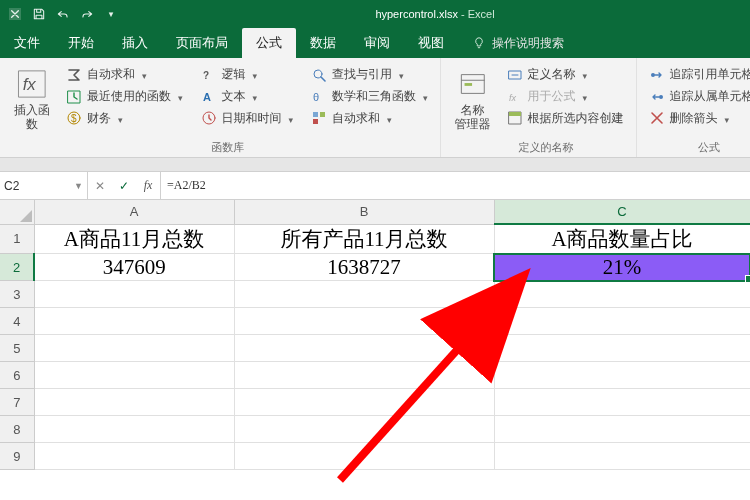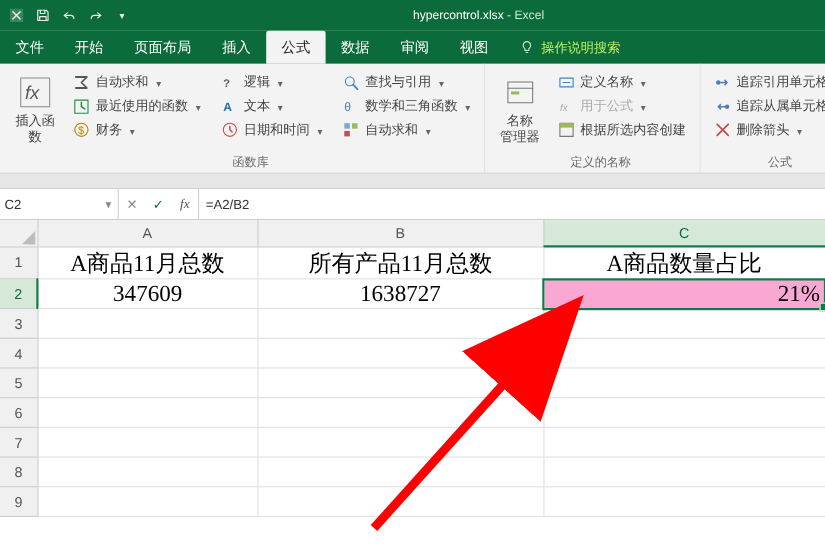--- a/index.html
+++ b/index.html
@@ -10,59 +10,59 @@
   .titlebar .qat { display: flex; align-items: center; gap: 6px; padding-left: 6px; }
   .titlebar .qat .icon { width: 18px; height: 18px; display: flex; align-items: center; justify-content: center; opacity: 0.9; }
   .titlebar .titlecenter { flex: 1; text-align: center; }
   .titlebar .tname { color: #fff; }
   .titlebar .tapp { color: #cfe9d9; }
 
   
   .tabs { height: 30px; background: #0b6b3a; display: flex; align-items: stretch; color: #fff; font-size: 13px; }
   .tab { padding: 0 14px; display: flex; align-items: center; cursor: pointer; }
   .tab.active { background: #f3f3f3; color: #1a1a1a; border-top-left-radius: 2px; border-top-right-radius: 2px; }
-  .tell { display: flex; align-items: center; gap: 6px; padding-left: 14px; color: #bef264; font-size: 12px; }
+  .tell { display: flex; align-items: center; gap: 6px; padding-left: 14px; color: #e5e5e5; font-size: 12px; }
   .tell .bulb { width: 14px; height: 14px; }
 
   
   .ribbon { height: 100px; background: #f3f3f3; border-bottom: 1px solid #d0d0d0; display: flex; font-size: 12px; color: #444; }
   .group { border-right: 1px solid #e1e1e1; padding: 3px 8px 18px 8px; position: relative; display: flex; }
   .group .glabel { position: absolute; bottom: 2px; left: 16px; right: 0; text-align: center; color: #6a6a6a; font-size: 11px; }
   .bigbtn { width: 48px; display: flex; flex-direction: column; align-items: center; justify-content: center; text-align: center; gap: 4px; cursor: pointer; padding: 2px; line-height: 1.2; }
   .bigbtn .ico { width: 30px; height: 30px; }
   .rbtn { display: flex; align-items: flex-end; gap: 5px; padding: 1px 4px; cursor: pointer; white-space: nowrap; line-height: 1.4; }
   .rbtn .ico { width: 16px; height: 16px; flex: 0 0 16px; }
   .dd { font-size: 9px; color: #666; margin-left: 2px; }
   .col { display: flex; flex-direction: column; gap: 3px; justify-content: flex-start; padding-top: 4px; }
 
   
   .fbar { height: 28px; border-bottom: 1px solid #d0d0d0; display: flex; align-items: stretch; font-size: 12px; background: #fff; }
-  .namebox { width: 108px; border-right: 1px solid #d0d0d0; display: flex; align-items: center; padding: 0 4px; position: relative; }
+  .namebox { width: 88px; border-right: 1px solid #d0d0d0; display: flex; align-items: center; padding: 0 4px; position: relative; }
   .namebox input { border: none; width: 100%; font-size: 12px; outline: none; color: #333; }
   .namebox .caret { position: absolute; right: 4px; color: #888; font-size: 9px; }
   .fx-controls { display: flex; align-items: center; border-right: 1px solid #d0d0d0; }
   .fx-controls .btn { width: 24px; display: flex; align-items: center; justify-content: center; color: #888; cursor: pointer; }
   .fx-controls .btn.green { color: #0b6b3a; }
   .fx-controls .btn.fx { font-style: italic; font-family: serif; color: #555; }
-  .formula-input { flex: 1; display: flex; align-items: center; padding: 0 6px; color: #333; }
+  .formula-input { flex: 1; display: flex; align-items: center; padding: 0 6px; color: #333; font-family: Liberation Serif, serif; }
 
   
   .sep { height: 14px; background: #e6e6e6; border-bottom: 1px solid #d0d0d0; }
 
   
   .grid { position: relative; display: flex; }
   .grid table { border-collapse: collapse; width: 100%; table-layout: fixed; }
   .select-all { width: 34px; height: 24px; background: #f0f0f0; border: 1px solid #ccc; border-top: none; border-left: none; position: relative; }
   .select-all::after { content: ""; position: absolute; right: 2px; bottom: 2px; border: 6px solid transparent; border-right-color: #bdbdbd; border-bottom-color: #bdbdbd; }
   .ch { background: #f0f0f0; border: 1px solid #ccc; border-top: none; height: 24px; text-align: center; color: #555; font-size: 13px; }
   .ch.sel { background: #d6e9d9; color: #0b6b3a; border-bottom: 2px solid #0f7a43; }
   .rh { width: 34px; background: #f0f0f0; border: 1px solid #ccc; border-left: none; text-align: center; color: #555; font-size: 13px; height: 27px; }
   .rh.sel { background: #d6e9d9; color: #0b6b3a; border-right: 2px solid #0f7a43; }
   .cell { border: 1px solid #e0e0e0; height: 27px; text-align: center; font-size: 21px; font-family: "SimSun", serif; color: #000; padding: 0 4px; }
-  .cell.selected { outline: 2px solid #0f7a43; outline-offset: -1px; position: relative; background: #f9a8d4; text-align: right; }
+  .cell.selected { outline: 2px solid #0f7a43; outline-offset: -1px; position: relative; background: #8b5cf6; }
   .cell.selected::after { content: ""; position: absolute; right: -3px; bottom: -3px; width: 6px; height: 6px; background: #0f7a43; border: 1px solid #fff; }
 
   .arrow { position: absolute; pointer-events: none; }
 
   svg.ico path, svg.ico rect, svg.ico circle, svg.ico line { stroke-linecap: round; stroke-linejoin: round; }
 </style>
 </head>
 <body>
 
 <div class="titlebar">
@@ -92,22 +92,22 @@
   </div>
   <div class="titlecenter">
     <span class="tname">hypercontrol.xlsx</span>
     <span class="tapp"> - <span>Excel</span></span>
   </div>
 </div>
 
 <div class="tabs">
   <div class="tab">文件</div>
   <div class="tab">开始</div>
+  <div class="tab">插入</div>
   <div class="tab">页面布局</div>
-  <div class="tab">插入</div>
   <div class="tab active">公式</div>
   <div class="tab">数据</div>
   <div class="tab">审阅</div>
   <div class="tab">视图</div>
   <div class="tell">
     <svg class="bulb" viewBox="0 0 24 24">
         <path d="M12 3a6 6 0 0 0-3 11v3h6v-3a6 6 0 0 0-3-11z M10 20h4" fill="none" stroke="#d6ecde" stroke-width="1.6"></path>
       </svg>
     <span>操作说明搜索</span>
   </div>

